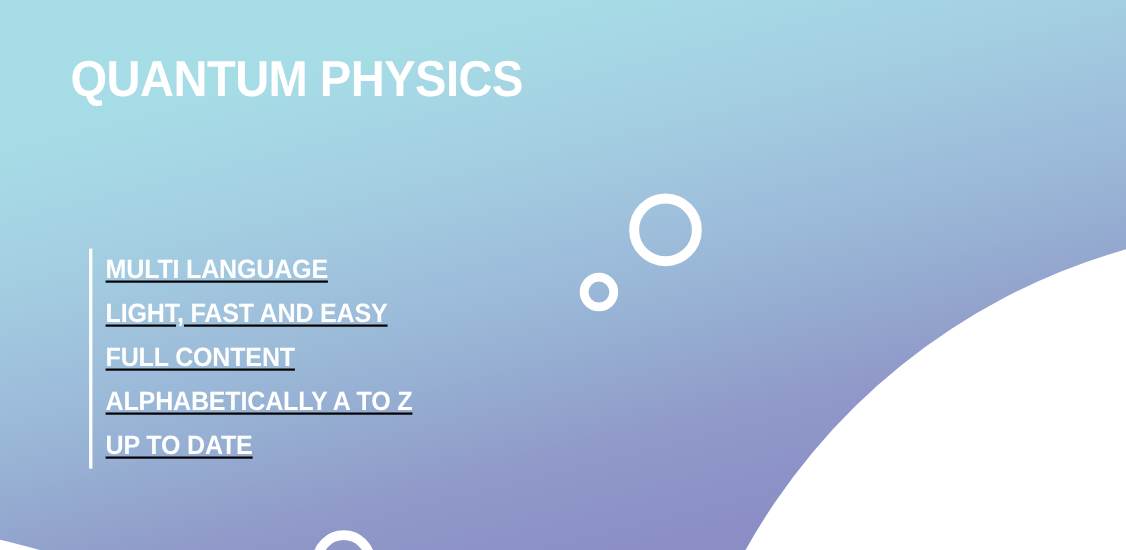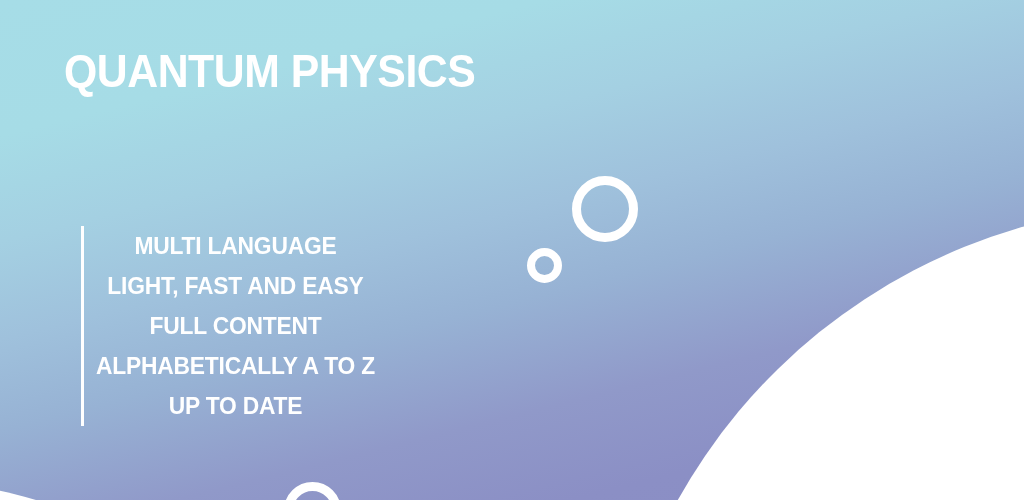--- a/index.html
+++ b/index.html
@@ -18,21 +18,20 @@
     background:
       linear-gradient(166deg,
         #a6dde7 0%,
         #a6dce6 18%,
         #a4d0e2 32%,
         #9fc1dc 45%,
         #97b2d4 57%,
         #9099c9 72%,
         #8b8fc5 85%,
         #8a8dc4 100%);
-    text-align: center;
   }
 
   
   .blob-right {
     position:absolute;
     border-radius:50%;
     background:#ffffff;
     left:605px;
     top:205px;
     width:1150px;
@@ -76,20 +75,21 @@
     transform:scaleX(0.93);
     transform-origin:left top;
   }
 
   #features {
     position:absolute;
     left:81px;
     top:226px;
     border-left:3px solid #ffffff;
     padding-left:12px;
+    text-decoration:underline;
   }
   .feature-item {
     font-size:24px;
     font-weight:bold;
     color:#ffffff;
     line-height:40px;
     white-space:nowrap;
     letter-spacing:-0.2px;
     transform:scaleX(0.95);
     transform-origin:left center;

